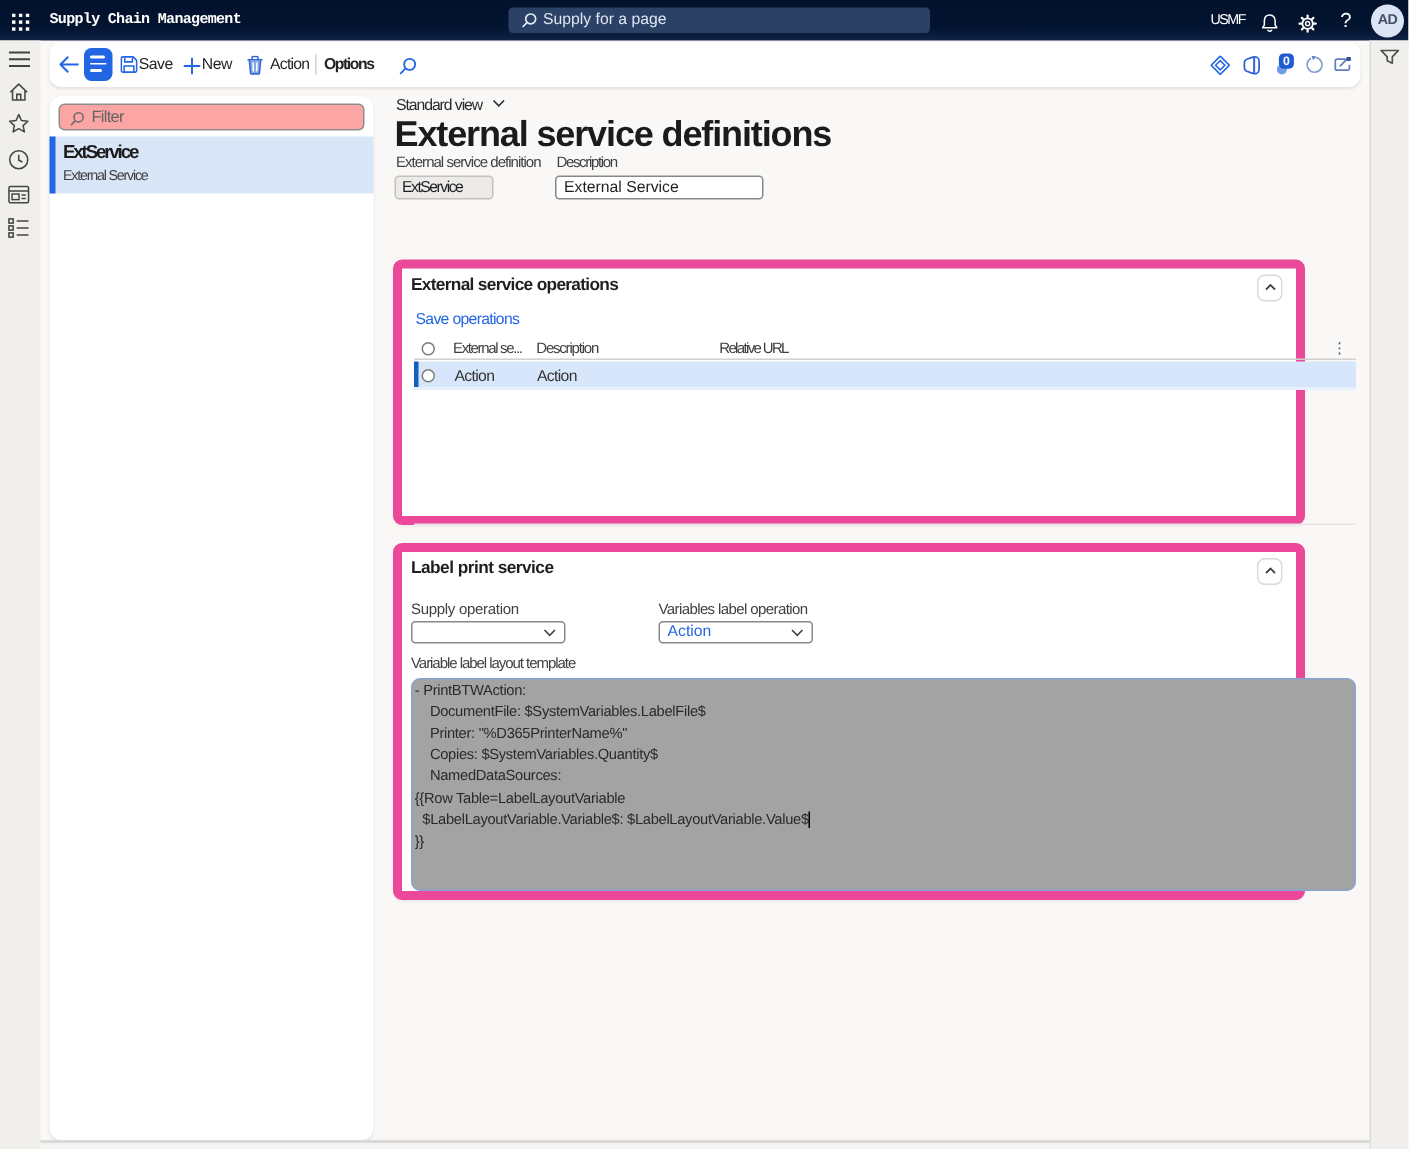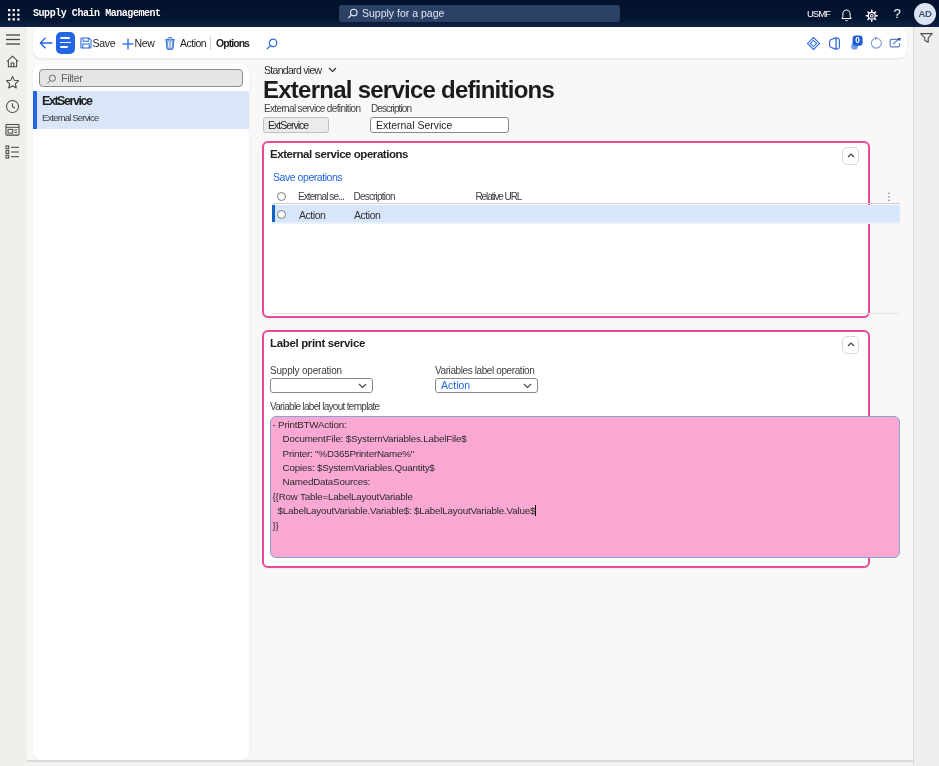--- a/index.html
+++ b/index.html
@@ -23,36 +23,36 @@
   #filterpane { left:913px; top:27px; width:26px; height:739px; background:#f1efed; border-left:1px solid #dedcda; }
 
   
   #actionbar { left:33px; top:28px; width:874px; height:30px; background:#fff; border-radius:8px; box-shadow:0 1px 2px rgba(0,0,0,.09); }
   .ab-txt { position:absolute; top:0; height:30px; line-height:30px; font-size:10.5px; letter-spacing:-.3px; color:#242424; }
   #viewbtn { position:absolute; left:23px; top:4px; width:19px; height:22px; background:#2266e3; border-radius:5px; }
   #viewbtn .l { position:absolute; left:3.5px; height:1.8px; background:#fff; border-radius:1px; }
 
   
   #leftcard { left:33px; top:64px; width:216px; height:696px; background:#fff; border-radius:8px; box-shadow:0 1px 2px rgba(0,0,0,.08); }
-  #filterbox { position:absolute; left:6px; top:5px; width:204px; height:18px; border:1px solid #8f8d8b; border-radius:4px; background:#e5e5e5; }
+  #filterbox { position:absolute; left:6px; top:5px; width:204px; height:18px; border:1px solid #8f8d8b; border-radius:4px; background:#fca5a5; }
   #filterbox span { position:absolute; left:21px; top:0; line-height:17px; font-size:11px; letter-spacing:-.5px; color:#666460; }
   #listitem { position:absolute; left:0; top:27px; width:216px; height:38px; background:#d8e6f8; }
   #listitem .bar { position:absolute; left:0; top:0; width:3.5px; height:38px; background:#2266e3; }
   #listitem .t1 { position:absolute; left:9px; top:3px; font-size:12.5px; font-weight:bold; letter-spacing:-1.45px; color:#1d1d1d; }
   #listitem .t2 { position:absolute; left:9px; top:21px; font-size:9.5px; letter-spacing:-.8px; color:#3f3f3f; }
 
   
   #stdview { left:264px; top:64px; font-size:10.5px; letter-spacing:-.7px; color:#2b2b2b; }
   #h1 { left:263px; top:76px; font-size:24px; font-weight:bold; color:#1b1b1b; letter-spacing:-.75px; }
   .fldlbl { position:absolute; font-size:10px; letter-spacing:-.65px; color:#3f3f3f; }
   #in1 { left:263px; top:117px; width:66px; height:16px; background:#edebe9; border:1px solid #c3c1bf; border-radius:3px; font-size:10.5px; letter-spacing:-1px; color:#1f1f1f; line-height:14px; padding-left:4px; }
   #in2 { left:370px; top:117px; width:139px; height:16px; background:#fff; border:1px solid #898785; border-radius:3px; font-size:10.5px; letter-spacing:0; color:#1f1f1f; line-height:14px; padding-left:5px; }
 
   
-  .card { position:absolute; left:262px; width:608px; background:#fff; border:2px solid #ec4899; border-radius:6px; box-shadow:0 1px 2px rgba(0,0,0,.05); }
+  .card { position:absolute; left:262px; width:608px; background:#fff; border:6px solid #ec4899; border-radius:6px; box-shadow:0 1px 2px rgba(0,0,0,.05);margin-top:32px; }
   #card1 { top:141px; height:177px; }
   #card2 { top:330px; height:238px; }
   .cardhdr { position:absolute; left:6px; top:5px; font-size:11.5px; font-weight:bold; letter-spacing:-.45px; color:#1f1f1f; }
   .chevbtn { position:absolute; right:9.5px; top:4px; width:17px; height:18px; border:1px solid #d9d9d7; border-radius:5px; background:#fff; }
 
   #editops { position:absolute; left:9px; top:28px; font-size:10.5px; letter-spacing:-.45px; color:#2266e3; }
 
   
   #grid { position:absolute; left:8px; top:42px; width:628px; height:129px; border-bottom:1px solid #e7e5e3; }
   #ghdr { position:absolute; left:0; top:0; width:628px; height:19px; border-bottom:1px solid #d2d0ce; }
@@ -60,21 +60,21 @@
   #grow { position:absolute; left:0; top:20px; width:628px; height:16.5px; background:#d7e6fa; }
   #grow .bar { position:absolute; left:0; top:0; width:2.5px; height:16.5px; background:#1160c2; }
   .gc { position:absolute; top:1.5px; height:16.5px; line-height:16.5px; font-size:10.5px; letter-spacing:-.45px; color:#333; }
   .radio { position:absolute; width:9px; height:9px; border:1px solid #7a7a78; border-radius:50%; background:#fff; }
 
   
   .combo { position:absolute; top:46px; width:103px; height:15px; border:1px solid #8a8886; border-radius:3px; background:#fff; }
   .combo .cv { position:absolute; right:5px; top:4px; }
   #combo2txt { position:absolute; left:5px; top:0px; font-size:10.5px; color:#2266e3; line-height:13px; }
 
-  #tmpl { position:absolute; left:5.5px; top:83.5px; width:630px; height:142px; border:1px solid #8aa2cf; border-radius:6px; background:#f9a8d4; }
+  #tmpl { position:absolute; left:5.5px; top:83.5px; width:630px; height:142px; border:1px solid #8aa2cf; border-radius:6px; background:#a3a3a3; }
   #tmpl pre { font-family:"Liberation Sans", sans-serif; font-size:9.8px; letter-spacing:-.2px; line-height:14.4px; color:#2a2a2a; padding:1.3px 0 0 2px; }
 
   
   #bottomline { left:27px; top:760px; width:886px; height:1.5px; background:#dbd9d7; }
   #bottomstrip { left:27px; top:762px; width:886px; height:4px; background:#f4f3f1; }
   svg { display:block; }
 </style>
 </head>
 <body>
 

